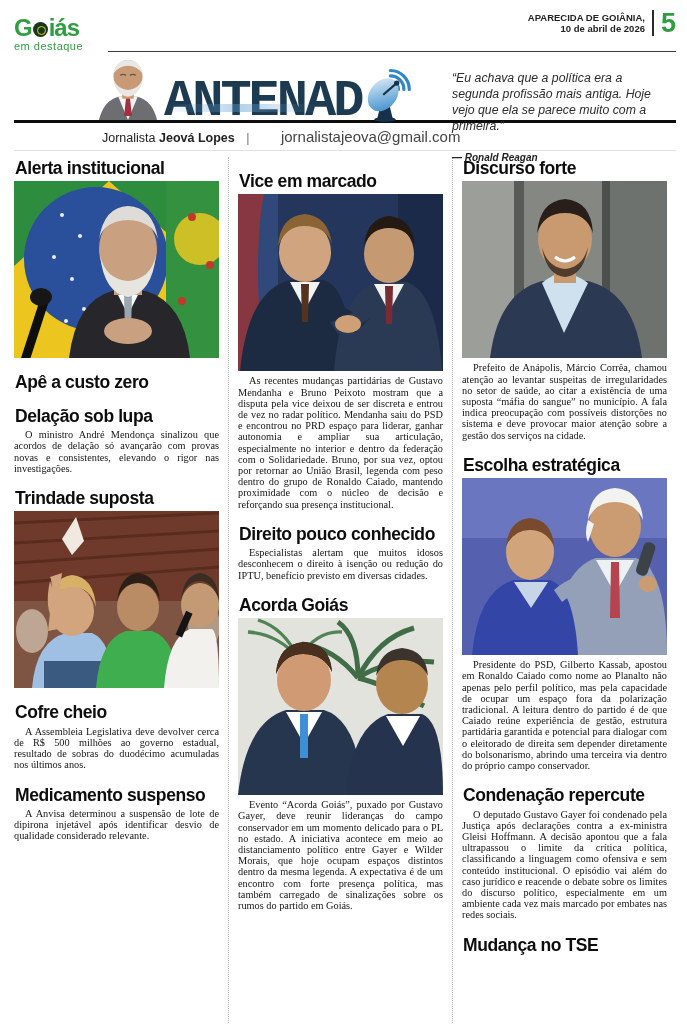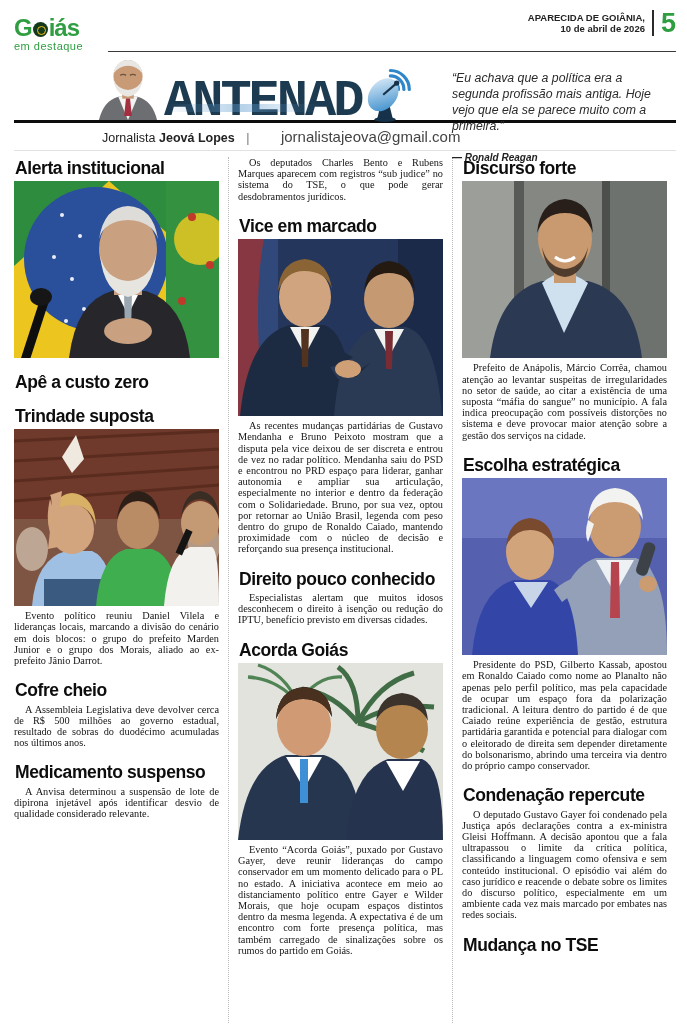--- a/index.html
+++ b/index.html
@@ -161,20 +161,24 @@
   <ellipse cx="114" cy="150" rx="24" ry="13" fill="#c9a080"></ellipse>
   <rect x="16" y="118" width="9" height="62" transform="rotate(18 20 150)" fill="#0e0e0e"></rect>
   <ellipse cx="27" cy="116" rx="11" ry="9" fill="#161616"></ellipse>
 </svg>
           </figure>
         </article>
         <article class="story">
           <h2 class="story-title">Apê a custo zero</h2>
         </article>
         <article class="story">
+          <h2 class="story-title">Delação sob lupa</h2>
+          <p class="story-body">O ministro André Mendonça sinalizou que acordos de delação só avançarão com provas novas e consistentes, elevando o rigor nas investigações.</p>
+        </article>
+        <article class="story">
           <h2 class="story-title">Trindade suposta</h2>
           <figure class="story-photo" title="Evento político com três lideranças, uma delas ao microfone">
             <svg viewBox="0 0 205 177" preserveAspectRatio="none">
   <rect width="205" height="177" fill="#6f3a2b"></rect>
   <g stroke="#5a2c1f" stroke-width="3">
                 <line x1="0" y1="12" x2="205" y2="2"></line>
                 <line x1="0" y1="32" x2="205" y2="20"></line>
                 <line x1="0" y1="52" x2="205" y2="38"></line>
                 <line x1="0" y1="72" x2="205" y2="56"></line>
               </g>
@@ -190,34 +194,32 @@
   <path d="M34,120 Q40,70 36,66 L48,62 Q44,92 44,118 Z" fill="#d3a57e"></path>
   <path d="M82,177 Q86,128 112,120 L138,120 Q162,128 166,177 Z" fill="#3fae4e"></path>
   <ellipse cx="124" cy="96" rx="21" ry="24" fill="#b98c66"></ellipse>
   <path d="M103,90 Q106,64 124,62 Q143,64 146,90 Q140,72 124,72 Q108,72 103,90 Z" fill="#2c1f18"></path>
   <path d="M150,177 Q154,126 176,118 L198,118 Q205,122 205,177 Z" fill="#f2f1ed"></path>
   <ellipse cx="186" cy="94" rx="19" ry="22" fill="#c49a74"></ellipse>
   <path d="M167,88 Q170,64 186,62 Q203,64 205,88 Q198,70 186,70 Q172,70 167,88 Z" fill="#3a2d24"></path>
   <rect x="167" y="100" width="7" height="26" transform="rotate(24 170 112)" fill="#141414"></rect>
 </svg>
           </figure>
-          <p class="story-body">Evento político reuniu Daniel Vilela e lideranças locais, marcando a divisão do cenário em dois blocos: o grupo do prefeito Marden Junior e o grupo dos Morais, aliado ao ex-prefeito Jânio Darrot.</p>
         </article>
         <article class="story">
           <h2 class="story-title">Cofre cheio</h2>
           <p class="story-body">A Assembleia Legislativa deve devolver cerca de R$ 500 milhões ao governo estadual, resultado de sobras do duodécimo acumuladas nos últimos anos.</p>
         </article>
         <article class="story">
           <h2 class="story-title">Medicamento suspenso</h2>
           <p class="story-body">A Anvisa determinou a suspensão de lote de dipirona injetável após identificar desvio de qualidade considerado relevante.</p>
         </article>
       </section>
       <section class="col">
         <article class="story">
-          <p class="story-body">Os deputados Charles Bento e Rubens Marques aparecem com registros “sub judice” no sistema do TSE, o que pode gerar desdobramentos jurídicos.</p>
         </article>
         <article class="story">
           <h2 class="story-title">Vice em marcado</h2>
           <figure class="story-photo" title="Dois políticos sorrindo e apertando as mãos">
             <svg viewBox="0 0 205 177" preserveAspectRatio="none">
   <rect width="205" height="177" fill="#24365c"></rect>
   <rect width="40" height="177" fill="#31497a"></rect>
   <path d="M0,0 L26,0 Q14,60 26,177 L0,177 Z" fill="#9c3333" opacity=".8"></path>
   <rect x="160" y="0" width="45" height="177" fill="#1b2a48"></rect>
   <path d="M2,177 Q10,96 52,86 L86,86 Q112,94 116,177 Z" fill="#1d2b42"></path>

